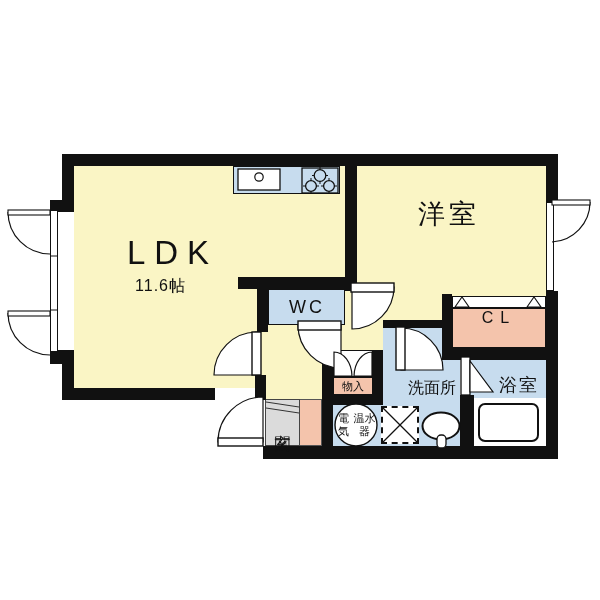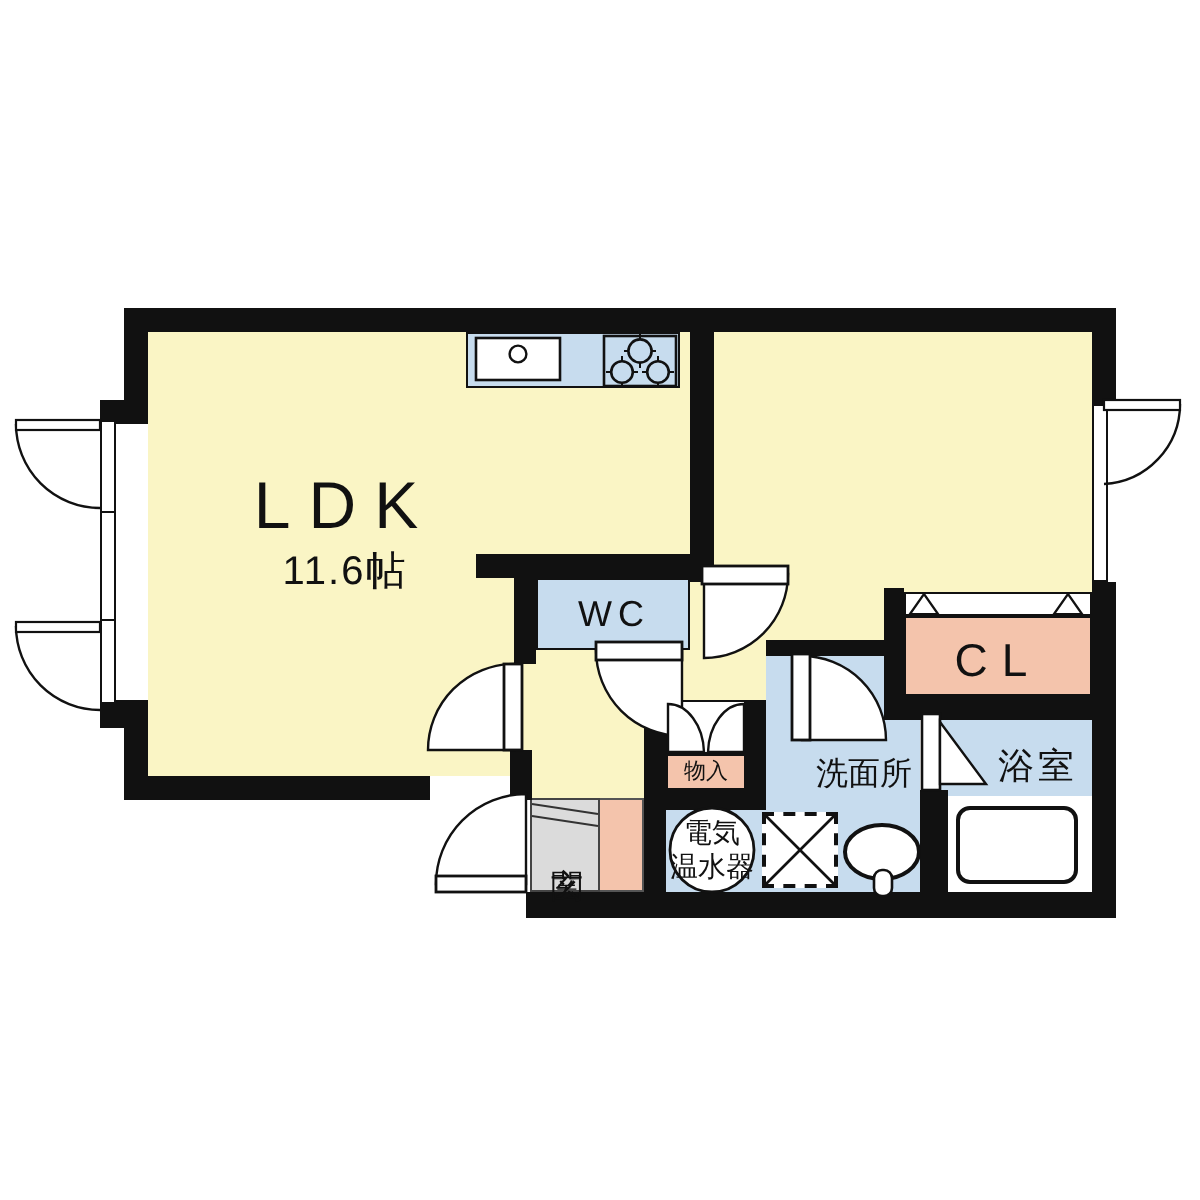--- a/index.html
+++ b/index.html
@@ -20,22 +20,22 @@
   .floor-salmon{background:var(--color-salmon);}
   .floor-gray{background:var(--color-entry-gray);}
   .wall{background:var(--color-wall);}
   .thinborder{border:1.5px solid var(--color-line);}
   .hairborder{border:1px solid var(--color-line);}
   .label{display:flex;align-items:center;justify-content:center;white-space:nowrap;
          color:#111;line-height:1;}
   .v-text{writing-mode:vertical-rl;text-orientation:upright;}
   .washer{background:#fff;border:2px dashed var(--color-line);}
   svg.overlay{position:absolute;left:0;top:0;pointer-events:none;}
-  .heater-label{display:flex;flex-direction:column;align-items:center;justify-content:center;
-                font-size:14px;line-height:1.2;text-align:center;}
+  .heater-label{display:flex;flex-direction:row;align-items:center;justify-content:center;
+                font-size:11px;line-height:1.2;text-align:center;}
 </style>
 </head>
 <body>
 
 <div class="page">
 
   <div class="abs floor-yellow" style="left:74px;top:166px;width:271px;height:222px;"></div>
   <div class="abs floor-yellow" style="left:357px;top:166px;width:189px;height:154px;"></div>
   <div class="abs floor-yellow" style="left:266px;top:287px;width:131px;height:113px;"></div>
   <div class="abs floor-blue thinborder" style="left:268px;top:289px;width:77px;height:36px;"></div>
@@ -136,33 +136,36 @@
     <rect x="437" y="435" width="9" height="13" rx="4" fill="#fff" stroke="#111" stroke-width="1.3"></rect>
 
     <rect x="479" y="404" width="59" height="37" rx="6" fill="#fff" stroke="#111" stroke-width="2"></rect>
 
     <circle cx="356" cy="425" r="21" fill="#fff" stroke="#111" stroke-width="1.4"></circle>
   </svg>
 
   <div class="abs label" style="left:100px;top:237px;width:145px;height:30px;font-size:33px;letter-spacing:9px;">
     <span>LDK</span>
   </div>
-  <div class="abs label" style="left:100px;top:272px;width:145px;height:27px;font-size:20px;letter-spacing:1px;justify-content:center;">
+  <div class="abs label" style="left:88px;top:272px;width:145px;height:27px;font-size:16px;letter-spacing:1px;justify-content:center;">
     <span>11.6帖</span>
+  </div>
+  <div class="abs label" style="left:380px;top:199px;width:138px;height:30px;font-size:27px;letter-spacing:4px;">
+    <span>洋室</span>
   </div>
   <div class="abs label" style="left:270px;top:292px;width:74px;height:30px;font-size:18px;letter-spacing:3px;">
     <span>WC</span>
   </div>
-  <div class="abs label" style="left:455px;top:316px;width:88px;height:28px;font-size:23px;letter-spacing:7px;">
+  <div class="abs label" style="left:455px;top:304px;width:88px;height:28px;font-size:16px;letter-spacing:7px;">
     <span>CL</span>
   </div>
   <div class="abs label" style="left:389px;top:377px;width:86px;height:21px;font-size:16px;">
     <span>洗面所</span>
   </div>
-  <div class="abs label" style="left:490px;top:373px;width:58px;height:23px;font-size:18px;letter-spacing:2px;font-family:Liberation Mono, monospace;">
+  <div class="abs label" style="left:490px;top:373px;width:58px;height:23px;font-size:18px;letter-spacing:2px;">
     <span>浴室</span>
   </div>
   <div class="abs label" style="left:333px;top:379px;width:40px;height:14px;font-size:11px;">
     <span>物入</span>
   </div>
   <div class="abs label v-text" style="left:265px;top:401px;width:35px;height:44px;font-size:16px;letter-spacing:2px;">
     <span>玄関</span>
   </div>
   <div class="abs heater-label" style="left:335px;top:409px;width:42px;height:32px;">
     <span>電気</span>

